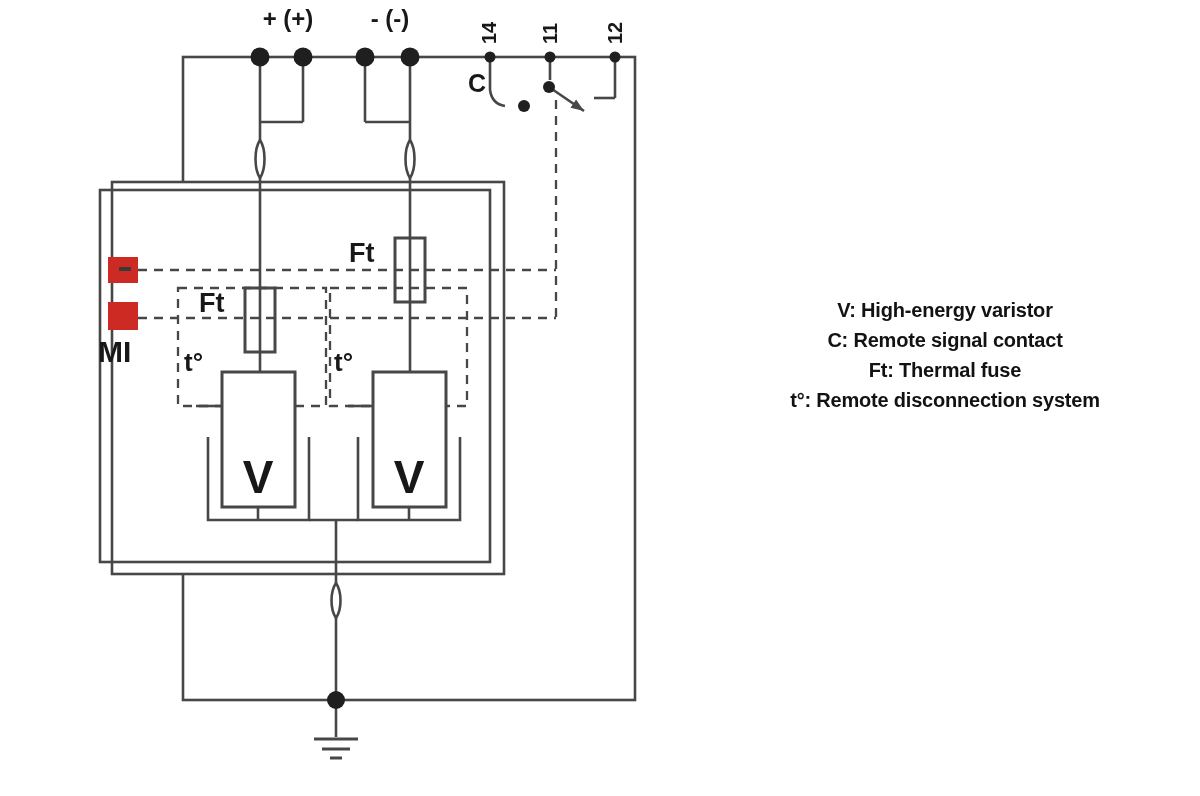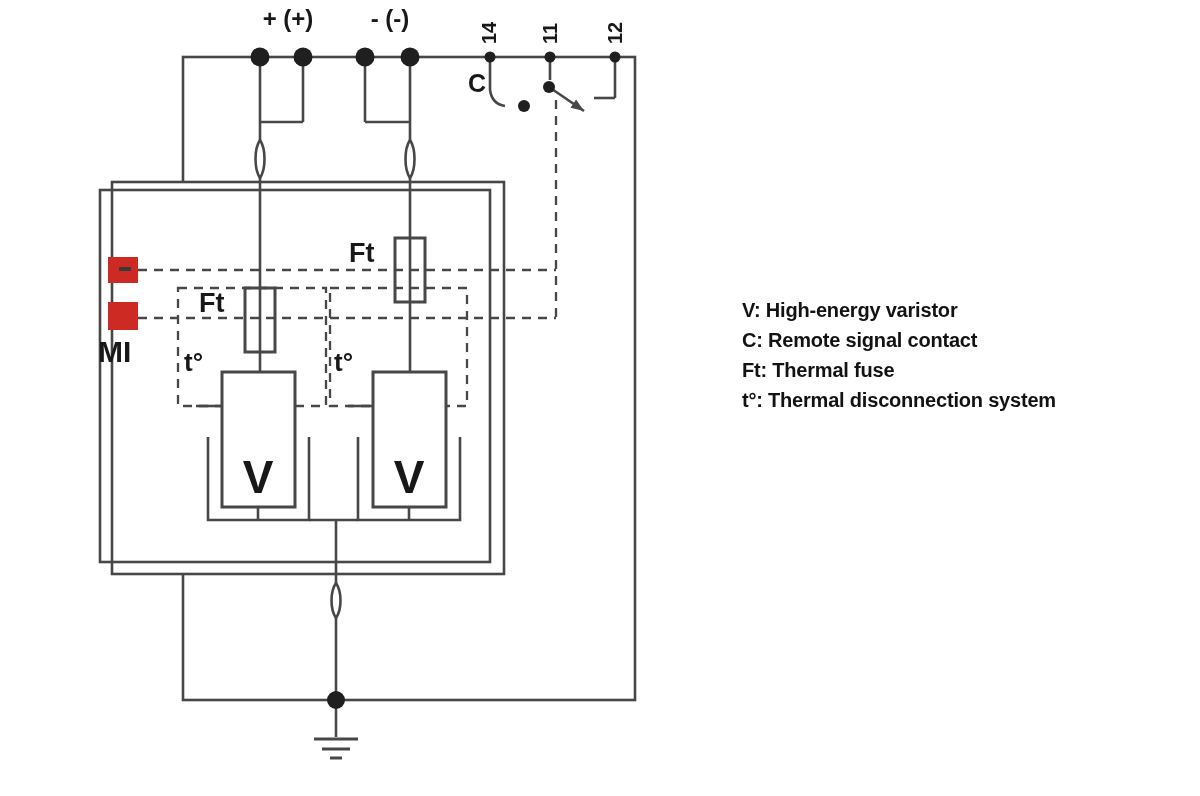--- a/index.html
+++ b/index.html
@@ -18,20 +18,21 @@
   .fillw { fill: #ffffff; }
   .dash { stroke: #474747; stroke-width: 2.3; fill: none; stroke-dasharray: 9 7; }
   .dot { fill: #1f1f1f; stroke: none; }
   .arrow { fill: #474747; stroke: none; }
   .lbl { font-family: "Liberation Sans", sans-serif; font-weight: bold; fill: #181818; }
   .legend {
     position: absolute;
     left: 742px;
     top: 295px;
     width: 406px;
+    text-align: center;
     font-weight: bold;
     font-size: 20px;
     line-height: 30px;
     color: #121212;
     letter-spacing: -0.2px;
   }
 </style>
 </head>
 <body>
 
@@ -118,16 +119,16 @@
     <text x="334" y="371" font-size="26" class="lbl">t°</text>
     <text x="98" y="362" font-size="30" class="lbl">MI</text>
     <text x="258" y="493" font-size="46" text-anchor="middle" class="lbl">V</text>
     <text x="409" y="493" font-size="46" text-anchor="middle" class="lbl">V</text>
   </svg>
 
   <div class="legend">
     <div>V: High-energy varistor</div>
     <div>C: Remote signal contact</div>
     <div>Ft: Thermal fuse</div>
-    <div>t°: Thermal disconnection system</div>
+    <div>t°: Remote disconnection system</div>
   </div>
 
 </div>
 
 </body></html>

